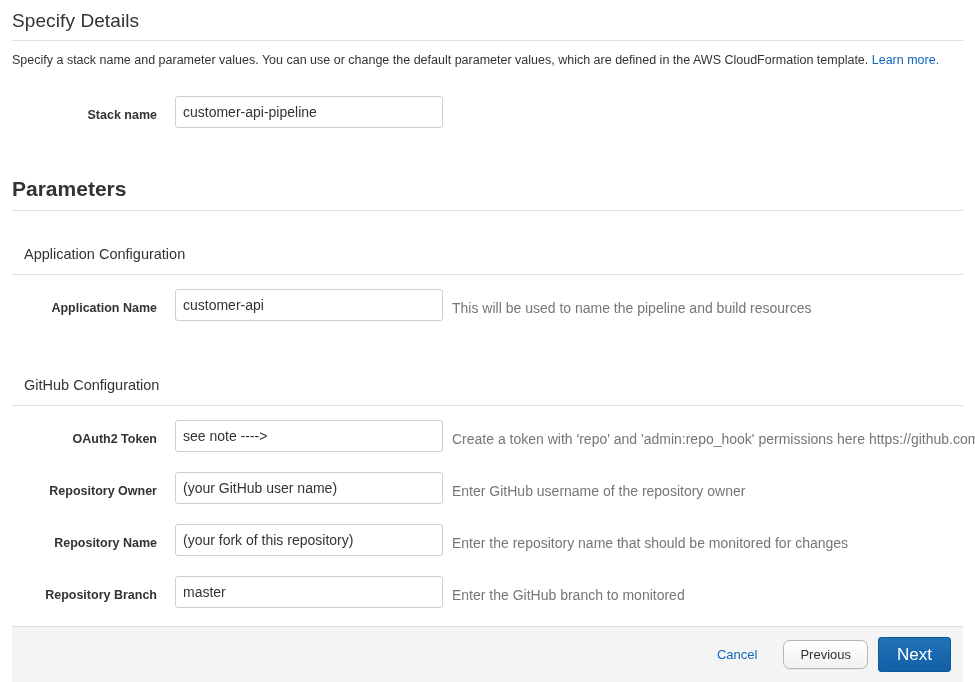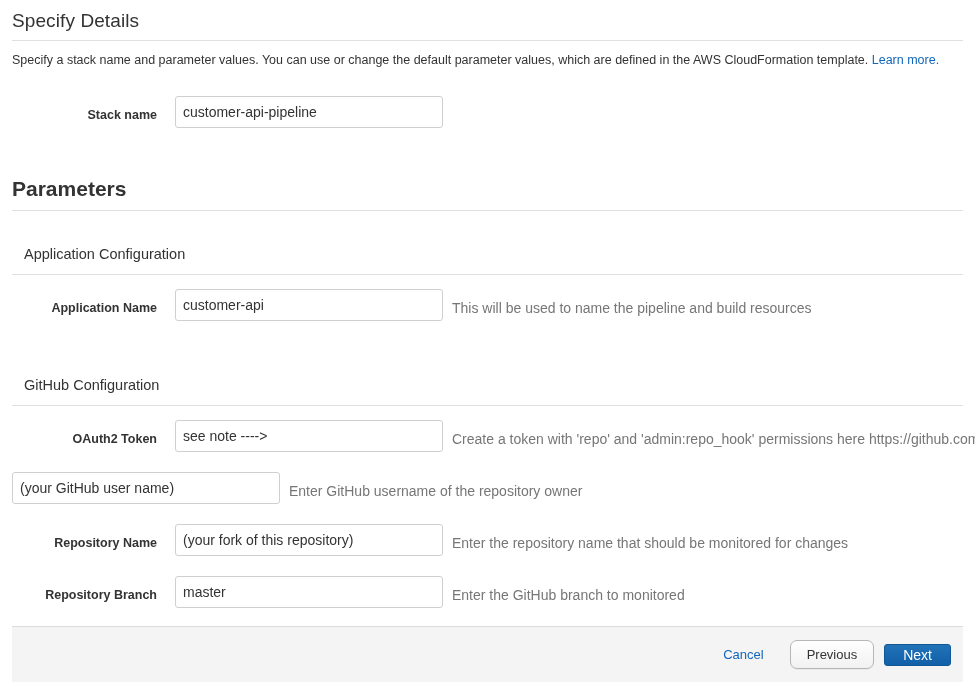--- a/index.html
+++ b/index.html
@@ -141,26 +141,26 @@
     border: 1px solid #b6b6b6;
     border-radius: 7px;
     height: 29px;
     padding: 0 16px;
     cursor: pointer;
     margin-right: 10px;
     box-shadow: 0 1px 0 rgba(0,0,0,0.04);
   }
   .btn-primary {
     font-family: "Liberation Sans", sans-serif;
-    font-size: 14px;
+    font-size: 17px;
     color: #ffffff;
     background: linear-gradient(to bottom, #2272b8 0%, #1160a8 100%);
     border: 1px solid #0f5795;
     border-radius: 3px;
-    height: 22px;
+    height: 35px;
     padding: 0 18px;
     cursor: pointer;
     font-weight: normal;
   }
 </style>
 </head>
 <body>
 
 <div class="page">
 
@@ -209,20 +209,21 @@
 
   <div class="form-row">
     <div class="form-label">OAuth2 Token</div>
     <input class="field-input" type="text" value="see note ----&gt;" style="">
     <div class="field-help">Create a token with 'repo' and 'admin:repo_hook' permissions here https://github.com/settings/tokens</div>
   </div>
 
   <div style="height:20px"></div>
 
   <div class="form-row">
+    <div class="form-label">Repository Owner</div>
     <input class="field-input" type="text" value="(your GitHub user name)" style="">
     <div class="field-help">Enter GitHub username of the repository owner</div>
   </div>
 
   <div style="height:20px"></div>
 
   <div class="form-row">
     <div class="form-label">Repository Name</div>
     <input class="field-input" type="text" value="(your fork of this repository)" style="">
     <div class="field-help">Enter the repository name that should be monitored for changes</div>

